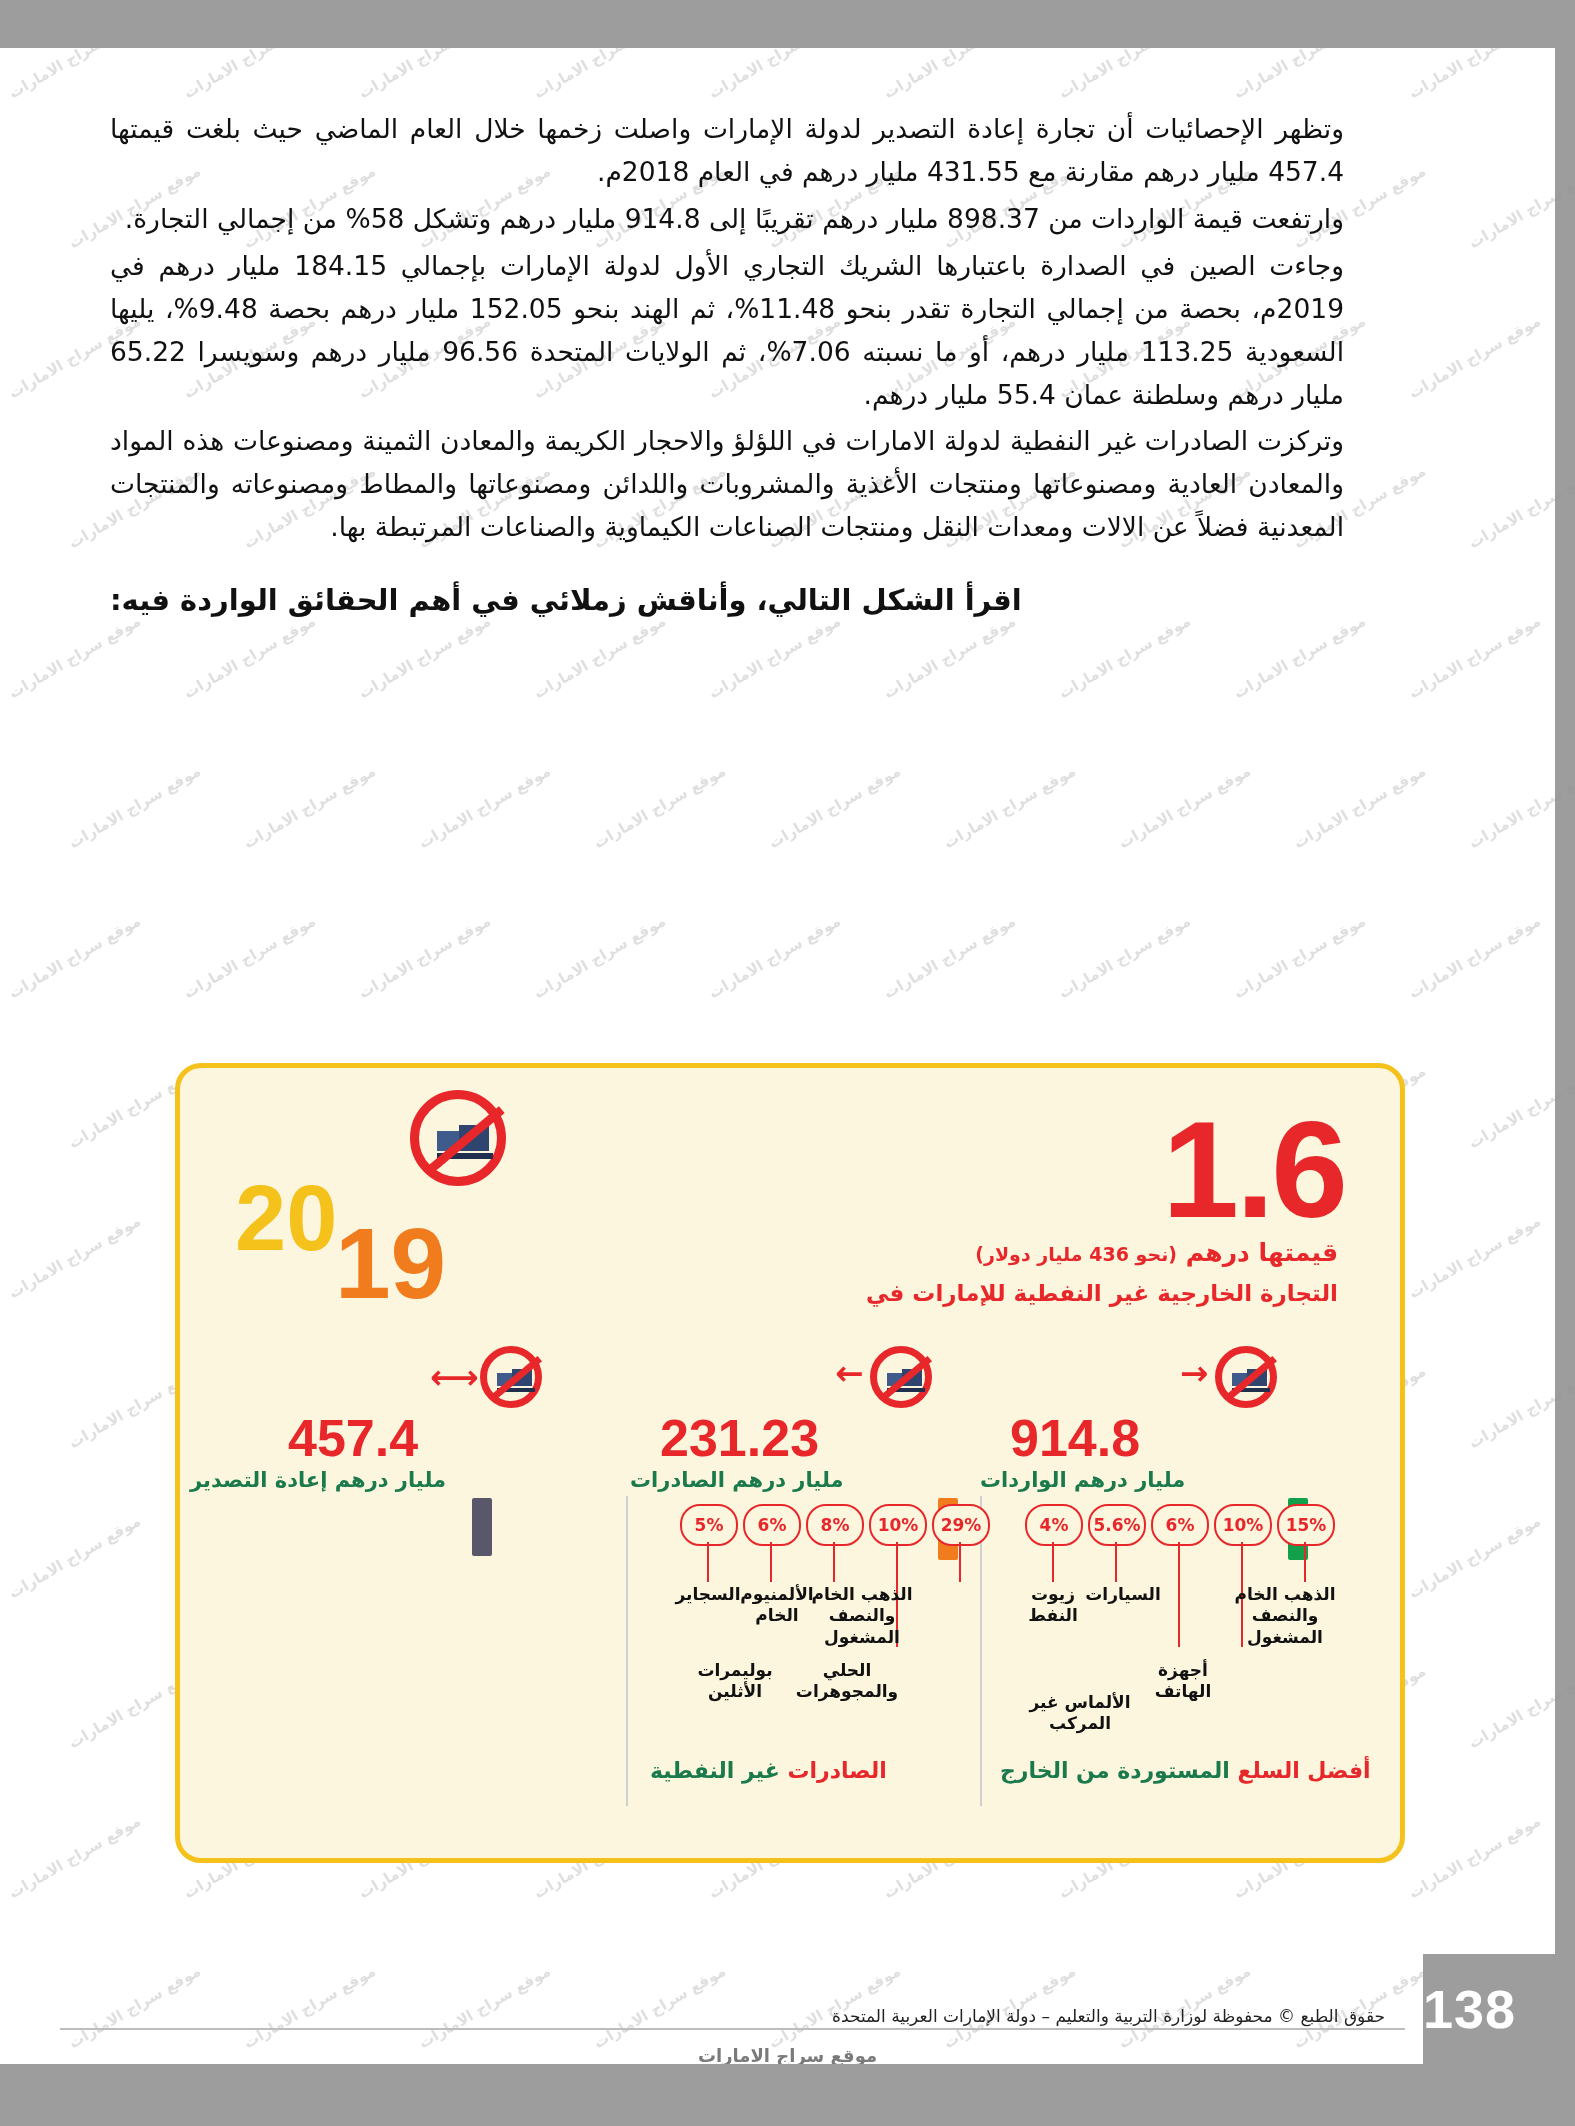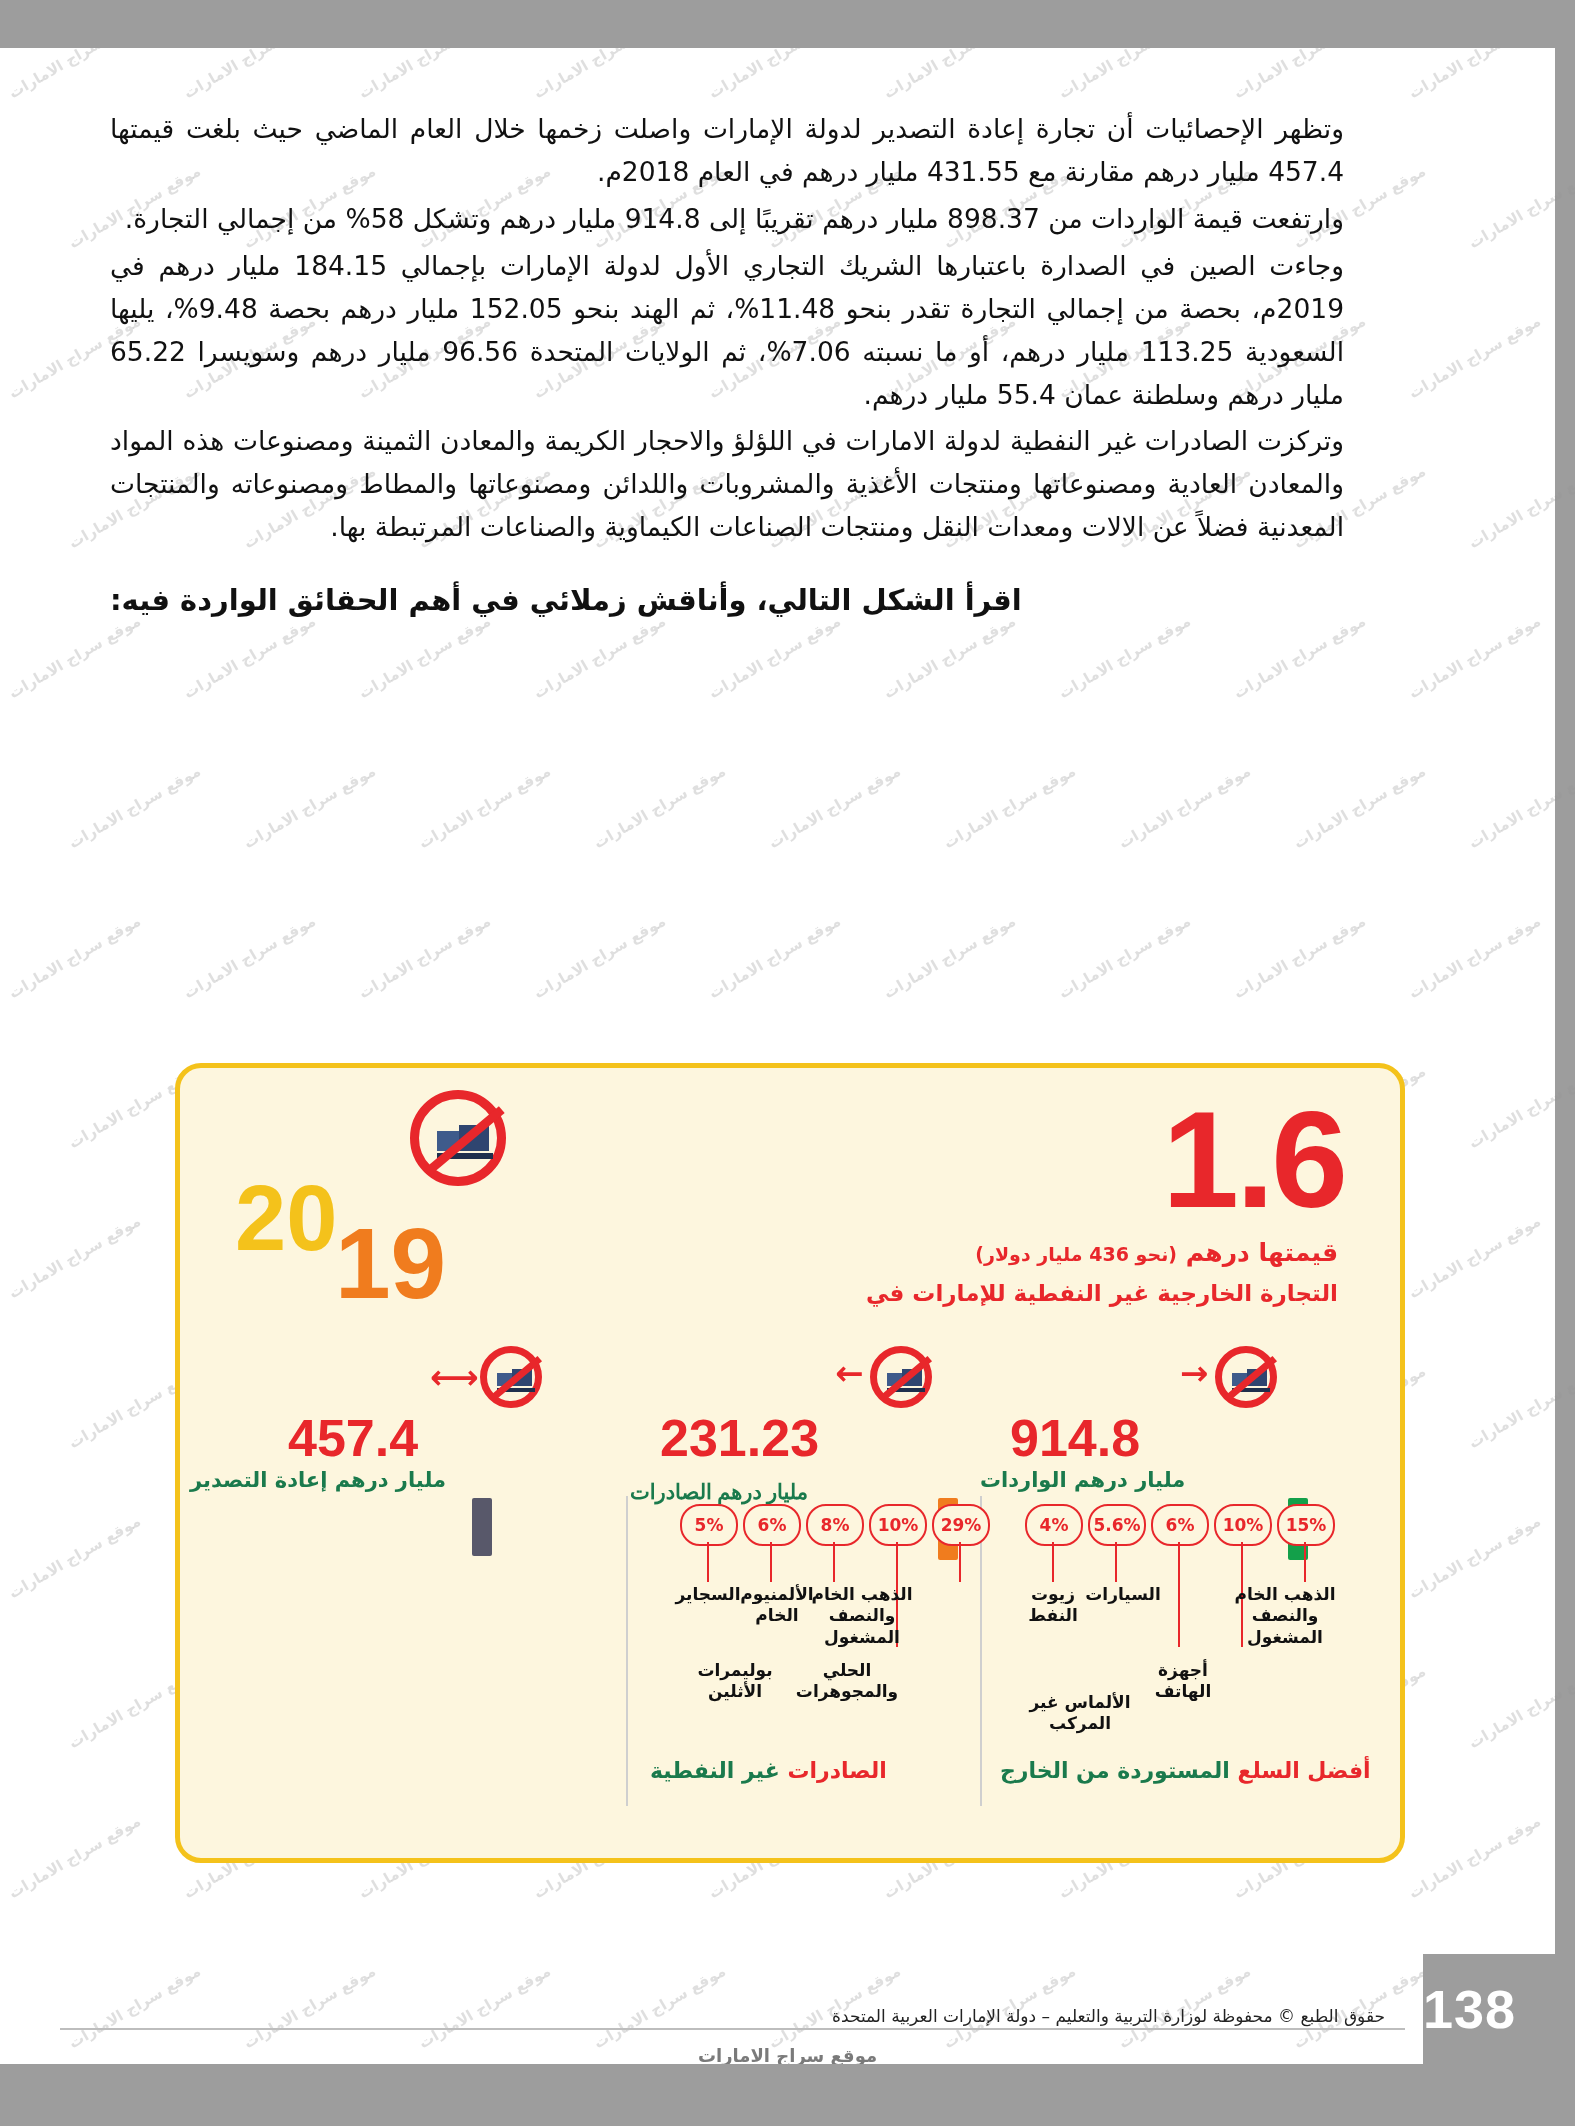--- a/index.html
+++ b/index.html
@@ -62,21 +62,21 @@
   }
   
   .info-box{
     position:absolute;left:175px;top:1063px;width:1230px;height:800px;
     background:#fdf6de;border:5px solid #f4c21b;border-radius:26px;
     box-sizing:border-box;overflow:hidden;
   }
   .big-num{
     position:absolute;font-weight:bold;font-family:"Liberation Sans",sans-serif;
   }
-  .n16{right:55px;top:12px;font-size:138px;color:#e8272b;letter-spacing:-3px;}
+  .n16{right:55px;top:22px;font-size:138px;color:#e8272b;letter-spacing:-3px;}
   .n20{left:55px;top:98px;font-size:92px;color:#f4c21b;font-weight:bold;text-align:right;}
   .n19{left:155px;top:138px;font-size:100px;color:#f07c1e;font-weight:bold;}
   .lbl-trillion{
     position:absolute;right:62px;top:170px;direction:rtl;font-size:25px;font-weight:bold;color:#e8272b;
   }
   .lbl-trillion small{font-size:19px;color:#e8272b;}
   .lbl-trade{
     position:absolute;right:62px;top:212px;direction:rtl;font-size:23px;font-weight:bold;color:#e8272b;
   }
   .ban{
@@ -310,21 +310,21 @@
         <div class="body"></div>
         <div class="base"></div>
       </div>
   </div>
   <div class="arrow" style="left:1000px;top:288px;">→</div>
 
   <div class="fig-num" style="left:108px;top:340px;">457.4</div>
   <div class="fig-cap" style="left:10px;top:400px;">مليار درهم إعادة التصدير</div>
 
   <div class="fig-num" style="left:480px;top:340px;">231.23</div>
-  <div class="fig-cap" style="left:450px;top:412px;font-family:Liberation Serif, serif;">مليار درهم الصادرات</div>
+  <div class="fig-cap" style="left:450px;top:400px;">مليار درهم الصادرات</div>
 
   <div class="fig-num" style="left:830px;top:340px;">914.8</div>
   <div class="fig-cap" style="left:800px;top:400px;">مليار درهم الواردات</div>
 
   <div class="col-bar" style="left:292px;top:430px;height:58px;background:#58586a;"></div>
   <div class="col-bar" style="left:758px;top:430px;height:62px;background:#f07c1e;"></div>
   <div class="col-bar" style="left:1108px;top:430px;height:62px;background:#13a04a;"></div>
 
   <div class="sep" style="left:446px;top:428px;height:310px;"></div>
   <div class="sep" style="left:800px;top:428px;height:310px;"></div>

